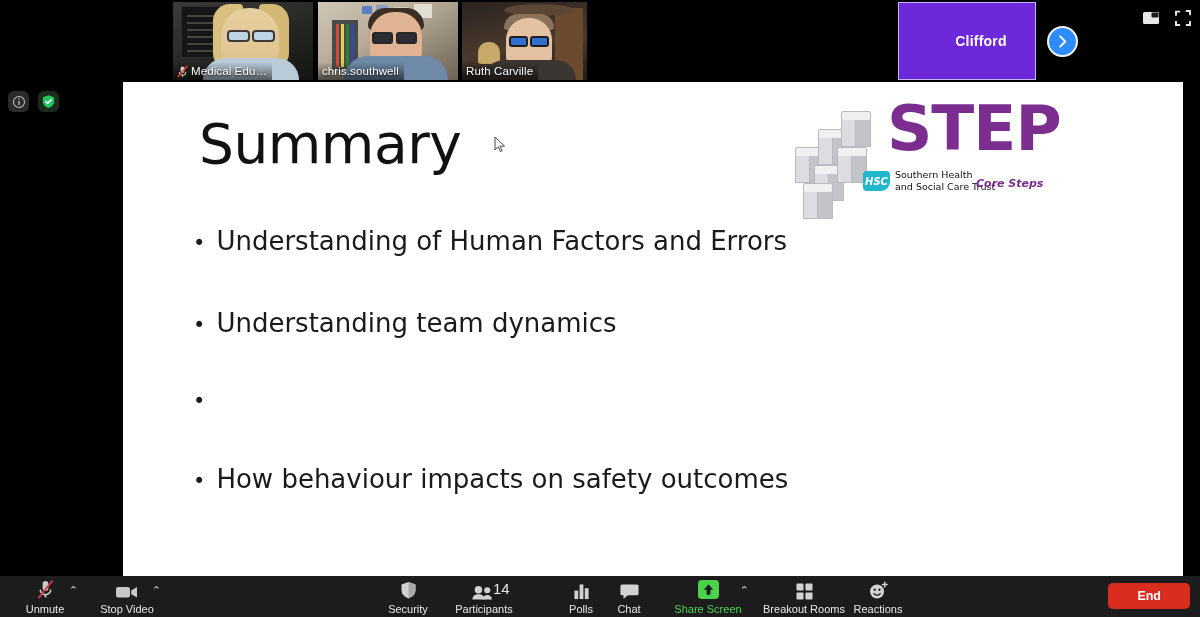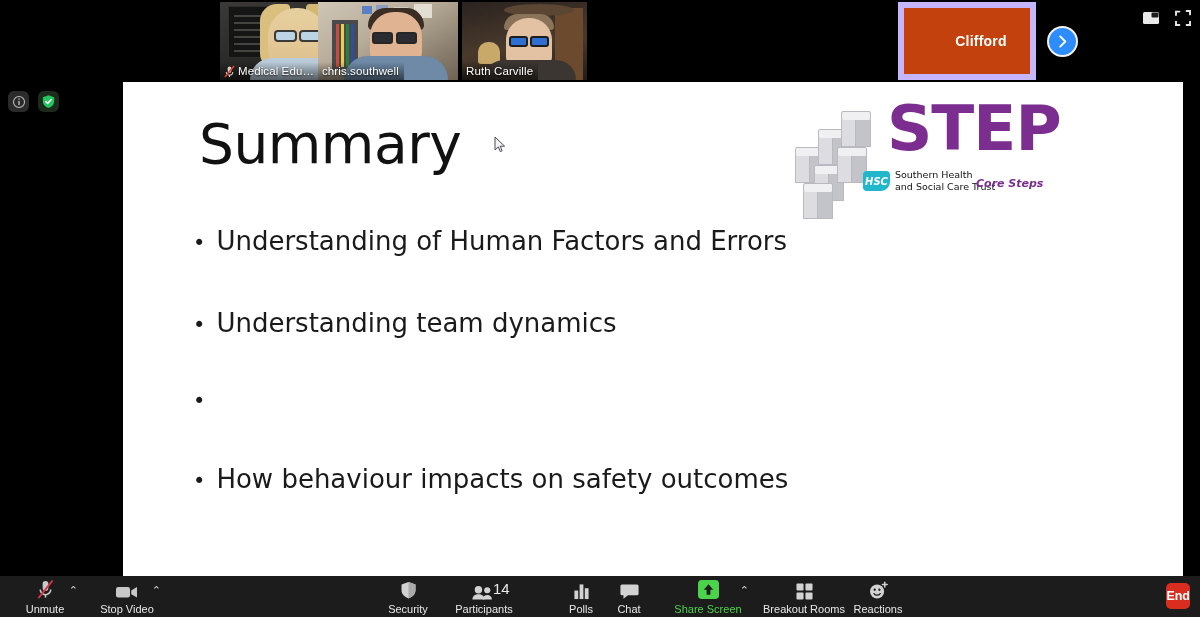--- a/index.html
+++ b/index.html
@@ -58,22 +58,22 @@
   .sc3 .fan { position:absolute; left:42px; top:2px; width:70px; height:12px; border-radius:50%; background:#5a4633; }
   .sc3 .lamp { position:absolute; left:16px; top:40px; width:22px; height:22px; border-radius:10px 10px 3px 3px; background:#c9a濃; }
   .sc3 .head { position:absolute; left:44px; top:16px; width:46px; height:54px; border-radius:22px 22px 16px 16px; background:#e3c2a4; }
   .sc3 .hair { position:absolute; left:42px; top:12px; width:50px; height:16px; border-radius:22px 22px 4px 4px; background:#8a7358; }
   .sc3 .body { position:absolute; left:22px; bottom:0; width:92px; height:20px; border-radius:24px 24px 0 0; background:#3c3632; }
   .sc3 .glass { position:absolute; top:34px; width:19px; height:11px; border:2px solid #1d1d1d; border-radius:3px; background:#2f6fd0; }
   .sc3 .door { position:absolute; right:4px; top:6px; width:28px; height:72px; background:#6b4a2e; }
 
   
   .tile-name-only {
-    border: 6px solid #c4b5fd;
-    background: #c2410c;
+    border: 1px solid #c4b5fd;
+    background: #6d28d9;
     display: flex; align-items: center; justify-content: center; padding-left: 28px;
   }
   .tile-name-only .who {
     color: #fff; font-size: 14px; font-weight: bold; letter-spacing: .2px;
   }
 
   .next-arrow {
     position: absolute; left: 1047px; top: 26px; width: 31px; height: 31px;
     border-radius: 50%; background: #2d8cff; border: 2px solid #f2f2f2;
     display: flex; align-items: center; justify-content: center;
@@ -151,31 +151,31 @@
   .tb-ico { height: 21px; display: flex; align-items: flex-end; justify-content: center; position: relative; }
   .tb-lbl { margin-top: 3px; white-space: nowrap; }
   .tb-item.green .tb-lbl { color: #4bd44b; }
   .chev {
     position: absolute; bottom: 19px; color: #d0d0d0; font-size: 11px; line-height: 1;
   }
   .badge { position: absolute; left: 22px; top: 1px; font-size: 15px; color: #e8e8e8; }
   .end-btn {
     position: absolute; right: 10px; bottom: 8px;
     background: #d92d20; color: #fff; font-size: 12.5px; font-weight: bold;
-    border: none; border-radius: 5px; padding: 6px 0; cursor: pointer;
+    border: none; border-radius: 5px; padding: 6px 29px; cursor: pointer;
   }
 </style>
 </head>
 <body>
 
 <div id="app">
 
   <div class="filmstrip">
 
-    <div class="tile" style="left:173px; width:168px;margin-left:47px;">
+    <div class="tile" style="left:173px; width:140px;">
       <div class="vid sc1">
         <div class="poster">
             <i style="top:8px"></i>
             <i style="top:15px"></i>
             <i style="top:22px"></i>
             <i style="top:29px"></i>
             <i style="top:36px"></i>
             <i style="top:43px"></i>
           </div>
         <div class="hairL"></div>

